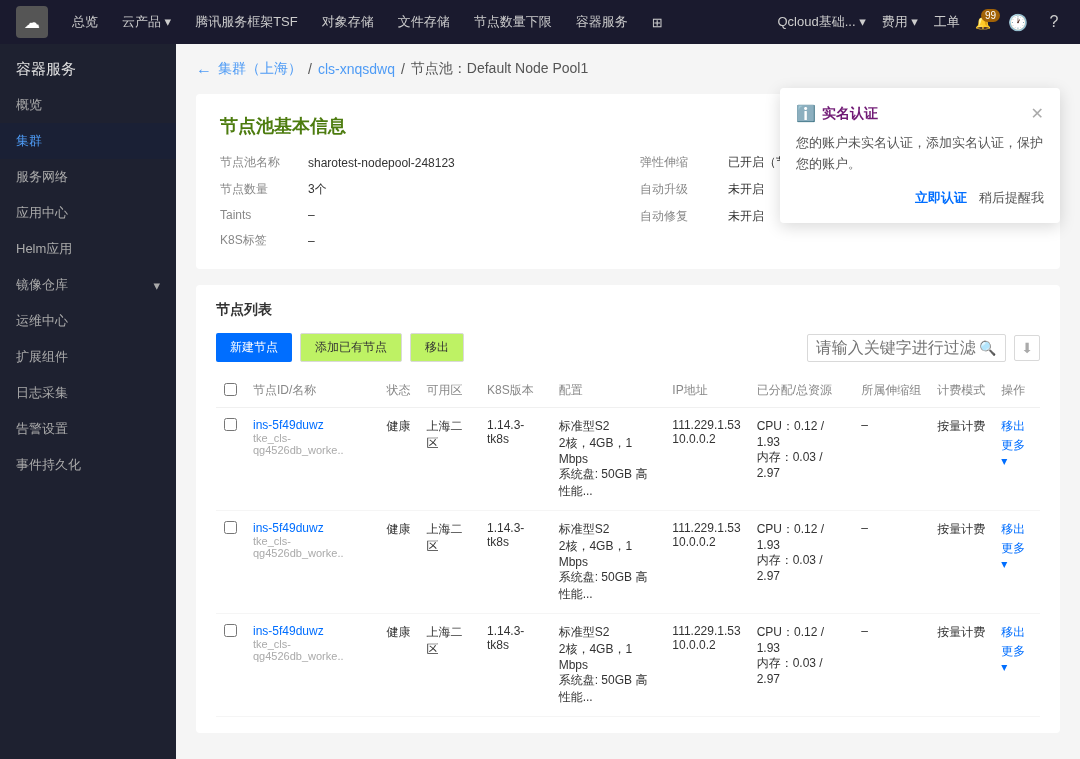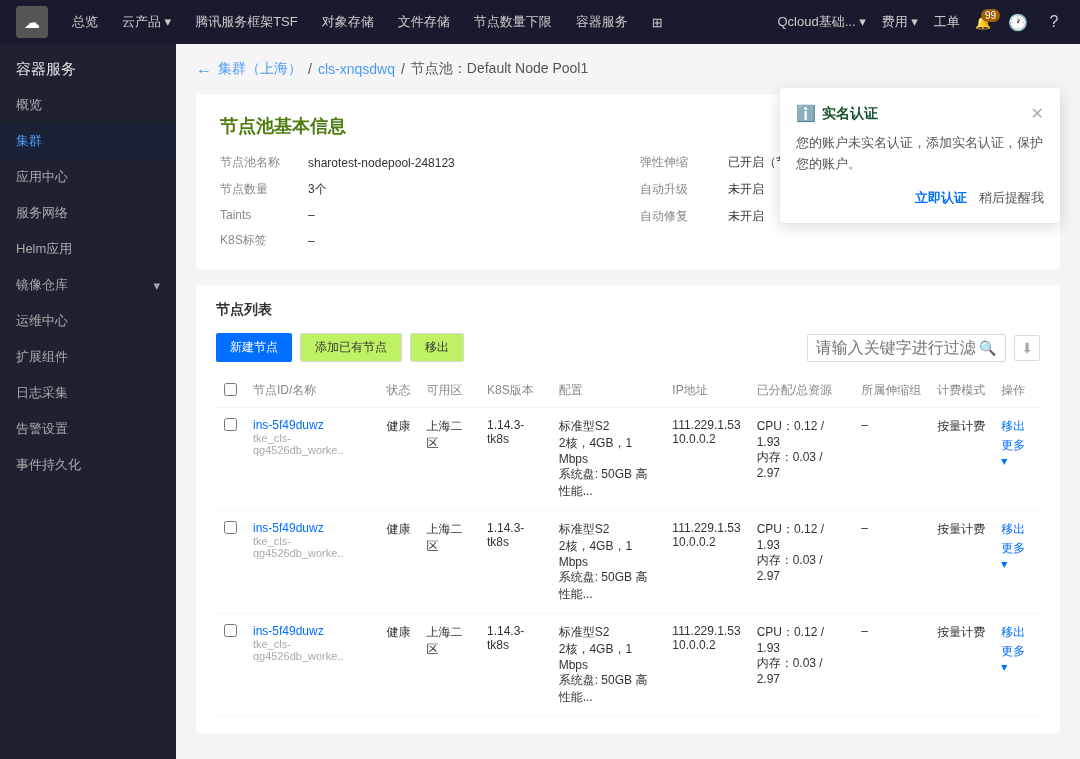--- a/index.html
+++ b/index.html
@@ -94,21 +94,21 @@
       background: white;
       border-radius: 4px;
       box-shadow: 0 4px 16px rgba(0,0,0,0.15);
       padding: 16px;
       pointer-events: all;
       z-index: 300;
     }
     .popup-header { display: flex; align-items: center; gap: 8px; margin-bottom: 10px; justify-content: space-between; }
     .popup-title-row { display: flex; align-items: center; gap: 6px; }
     .popup-icon { color: #1890ff; font-size: 16px; }
-    .popup-title { font-size: 14px; font-weight: 600; color: #14532d; text-align: right; }
+    .popup-title { font-size: 14px; font-weight: 600; color: #701a75; text-align: right; }
     .popup-close { color: #aaa; cursor: pointer; font-size: 16px; line-height: 1; }
     .popup-body { font-size: 13px; color: #555; margin-bottom: 14px; line-height: 1.6; }
     .popup-actions { display: flex; justify-content: flex-end; gap: 12px; }
     .popup-btn-primary { color: #006eff; cursor: pointer; font-size: 13px; font-weight: bold; }
     .popup-btn-secondary { color: #555; cursor: pointer; font-size: 13px; }
   </style>
 </head>
 <body>
 
 <nav class="top-nav">
@@ -133,22 +133,22 @@
     <div class="nav-icon">?</div>
   </div>
 </nav>
 
 <div class="main-layout">
 
   <aside class="sidebar">
     <div class="sidebar-title">容器服务</div>
     <div class="sidebar-item">概览</div>
     <div class="sidebar-item active">集群</div>
+    <div class="sidebar-item">服务网络</div>
     <div class="sidebar-item">应用中心</div>
-    <div class="sidebar-item">服务网络</div>
     <div class="sidebar-item">Helm应用</div>
     <div class="sidebar-item has-arrow">
       <span>镜像仓库</span>
       <span>▾</span>
     </div>
     <div class="sidebar-item">运维中心</div>
     <div class="sidebar-item">扩展组件</div>
     <div class="sidebar-item">日志采集</div>
     <div class="sidebar-item">告警设置</div>
     <div class="sidebar-item">事件持久化</div>

